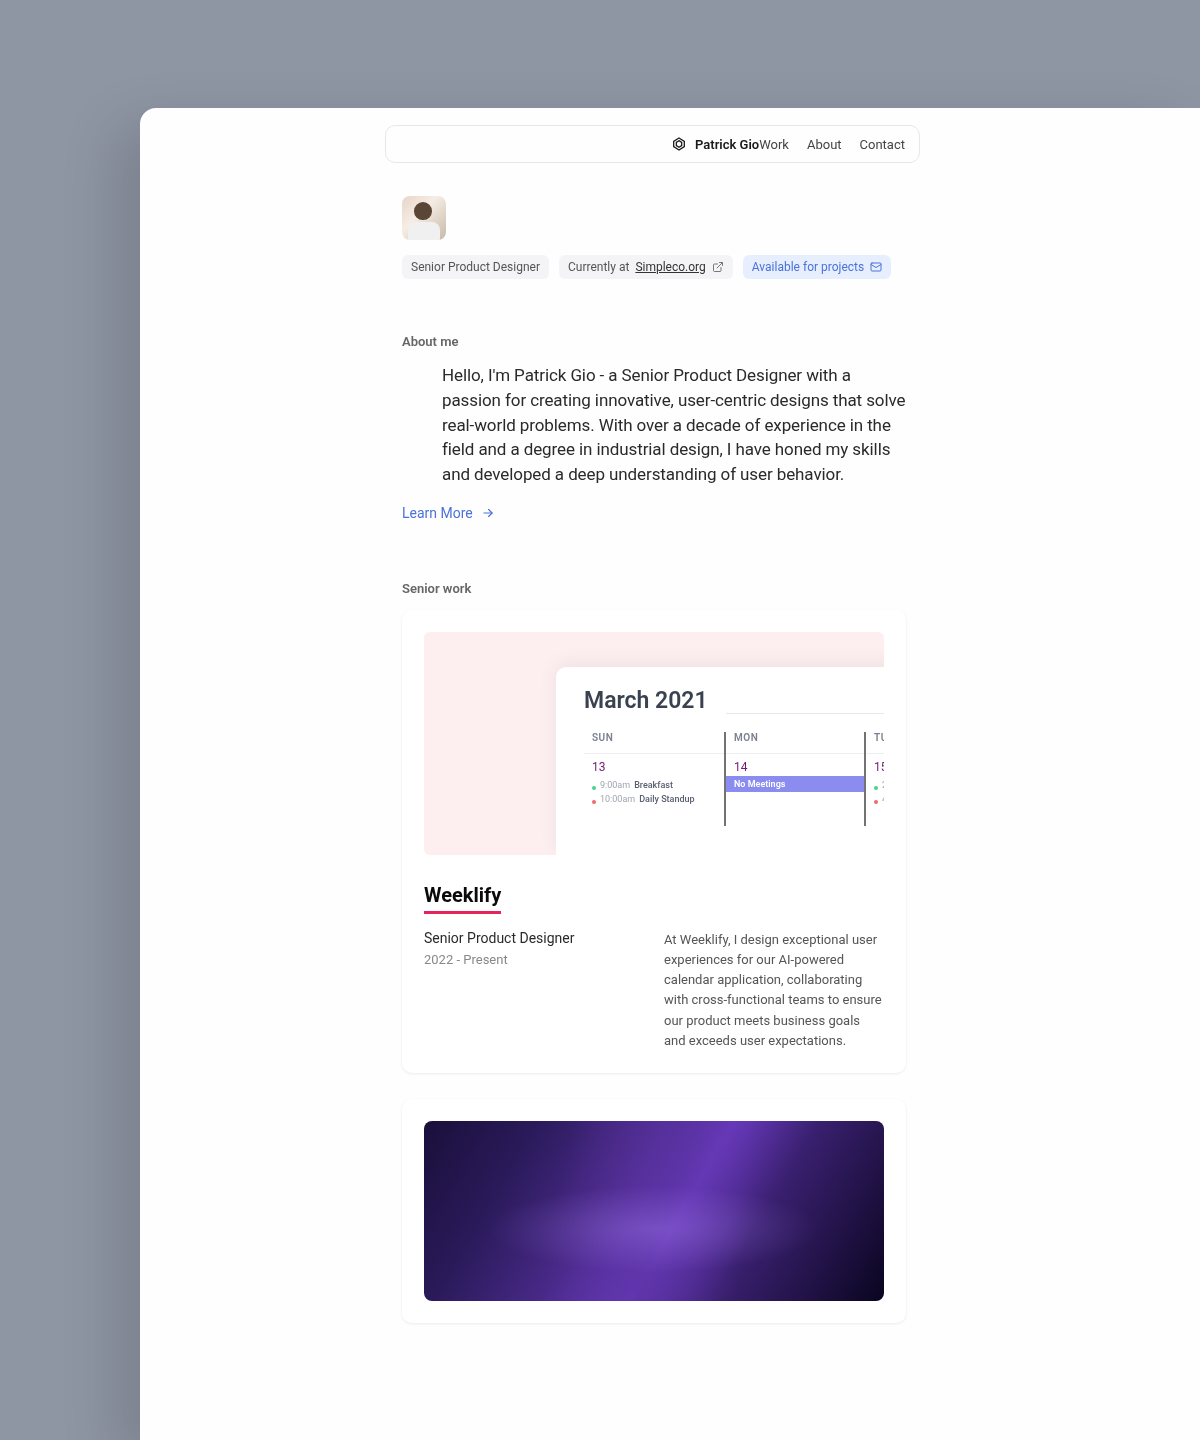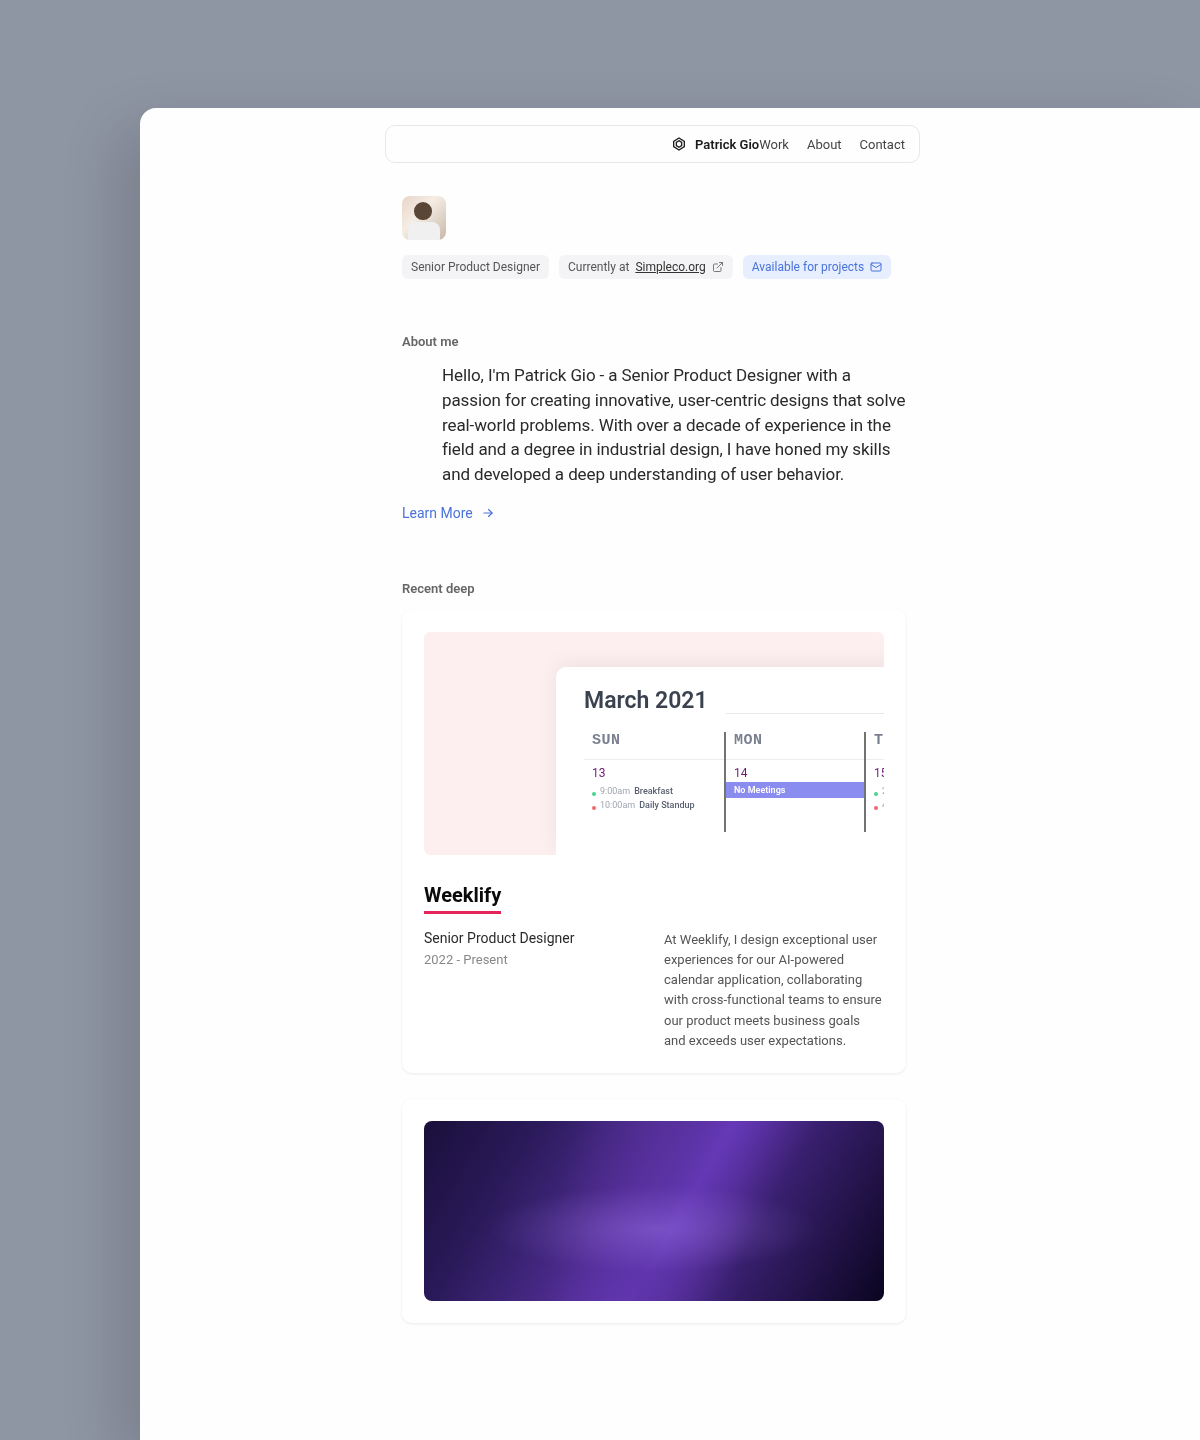--- a/index.html
+++ b/index.html
@@ -203,26 +203,25 @@
     .cal-col {
       flex: 0 0 auto;
       border-left: 2px solid #737373;
       padding: 0 0 20px 0;
     }
     .cal-col:first-child { border-left: none; }
     .cal-col.sun { width: 140px; }
     .cal-col.mon { width: 140px; }
     .cal-col.tue { width: 80px; }
     .cal-day-label {
-      font-size: 15px;
+      font-size: 10px;
       font-weight: 600;
       color: #7a8090;
       letter-spacing: 0.5px;
       padding-left: 8px;
-      font-family: Liberation Mono, monospace;
     }
     .cal-date {
       margin-top: 10px;
       padding: 6px 8px 4px 8px;
       font-size: 12px;
       color: #701a75;
       border-top: 1px solid #edeef2;
     }
     .cal-event {
       padding: 2px 8px;
@@ -353,21 +352,21 @@
       <div class="section-label">About me</div>
       <div class="about-text">Hello, I'm Patrick Gio - a Senior Product Designer with a passion for creating innovative, user-centric designs that solve real-world problems. With over a decade of experience in the field and a degree in industrial design, I have honed my skills and developed a deep understanding of user behavior.</div>
       <div class="learn-more">
         <span>Learn More</span>
         <svg viewBox="0 0 24 24" fill="none" stroke="#4a72d9" stroke-width="2" stroke-linecap="round" stroke-linejoin="round">
           <line x1="5" y1="12" x2="19" y2="12"></line>
           <polyline points="13 6 19 12 13 18"></polyline>
         </svg>
       </div>
 
-      <div class="section-label" style="margin-top:60px">Recent deep</div>
+      <div class="section-label" style="margin-top:60px">Senior work</div>
 
       <div class="work-card">
         <div class="card-image">
           <div class="calendar-mock">
             <div class="cal-title">March 2021</div>
             <div class="cal-rule"></div>
             <div class="cal-grid">
 
               <div class="cal-col sun">
                 <div class="cal-day-label">SUN</div>

